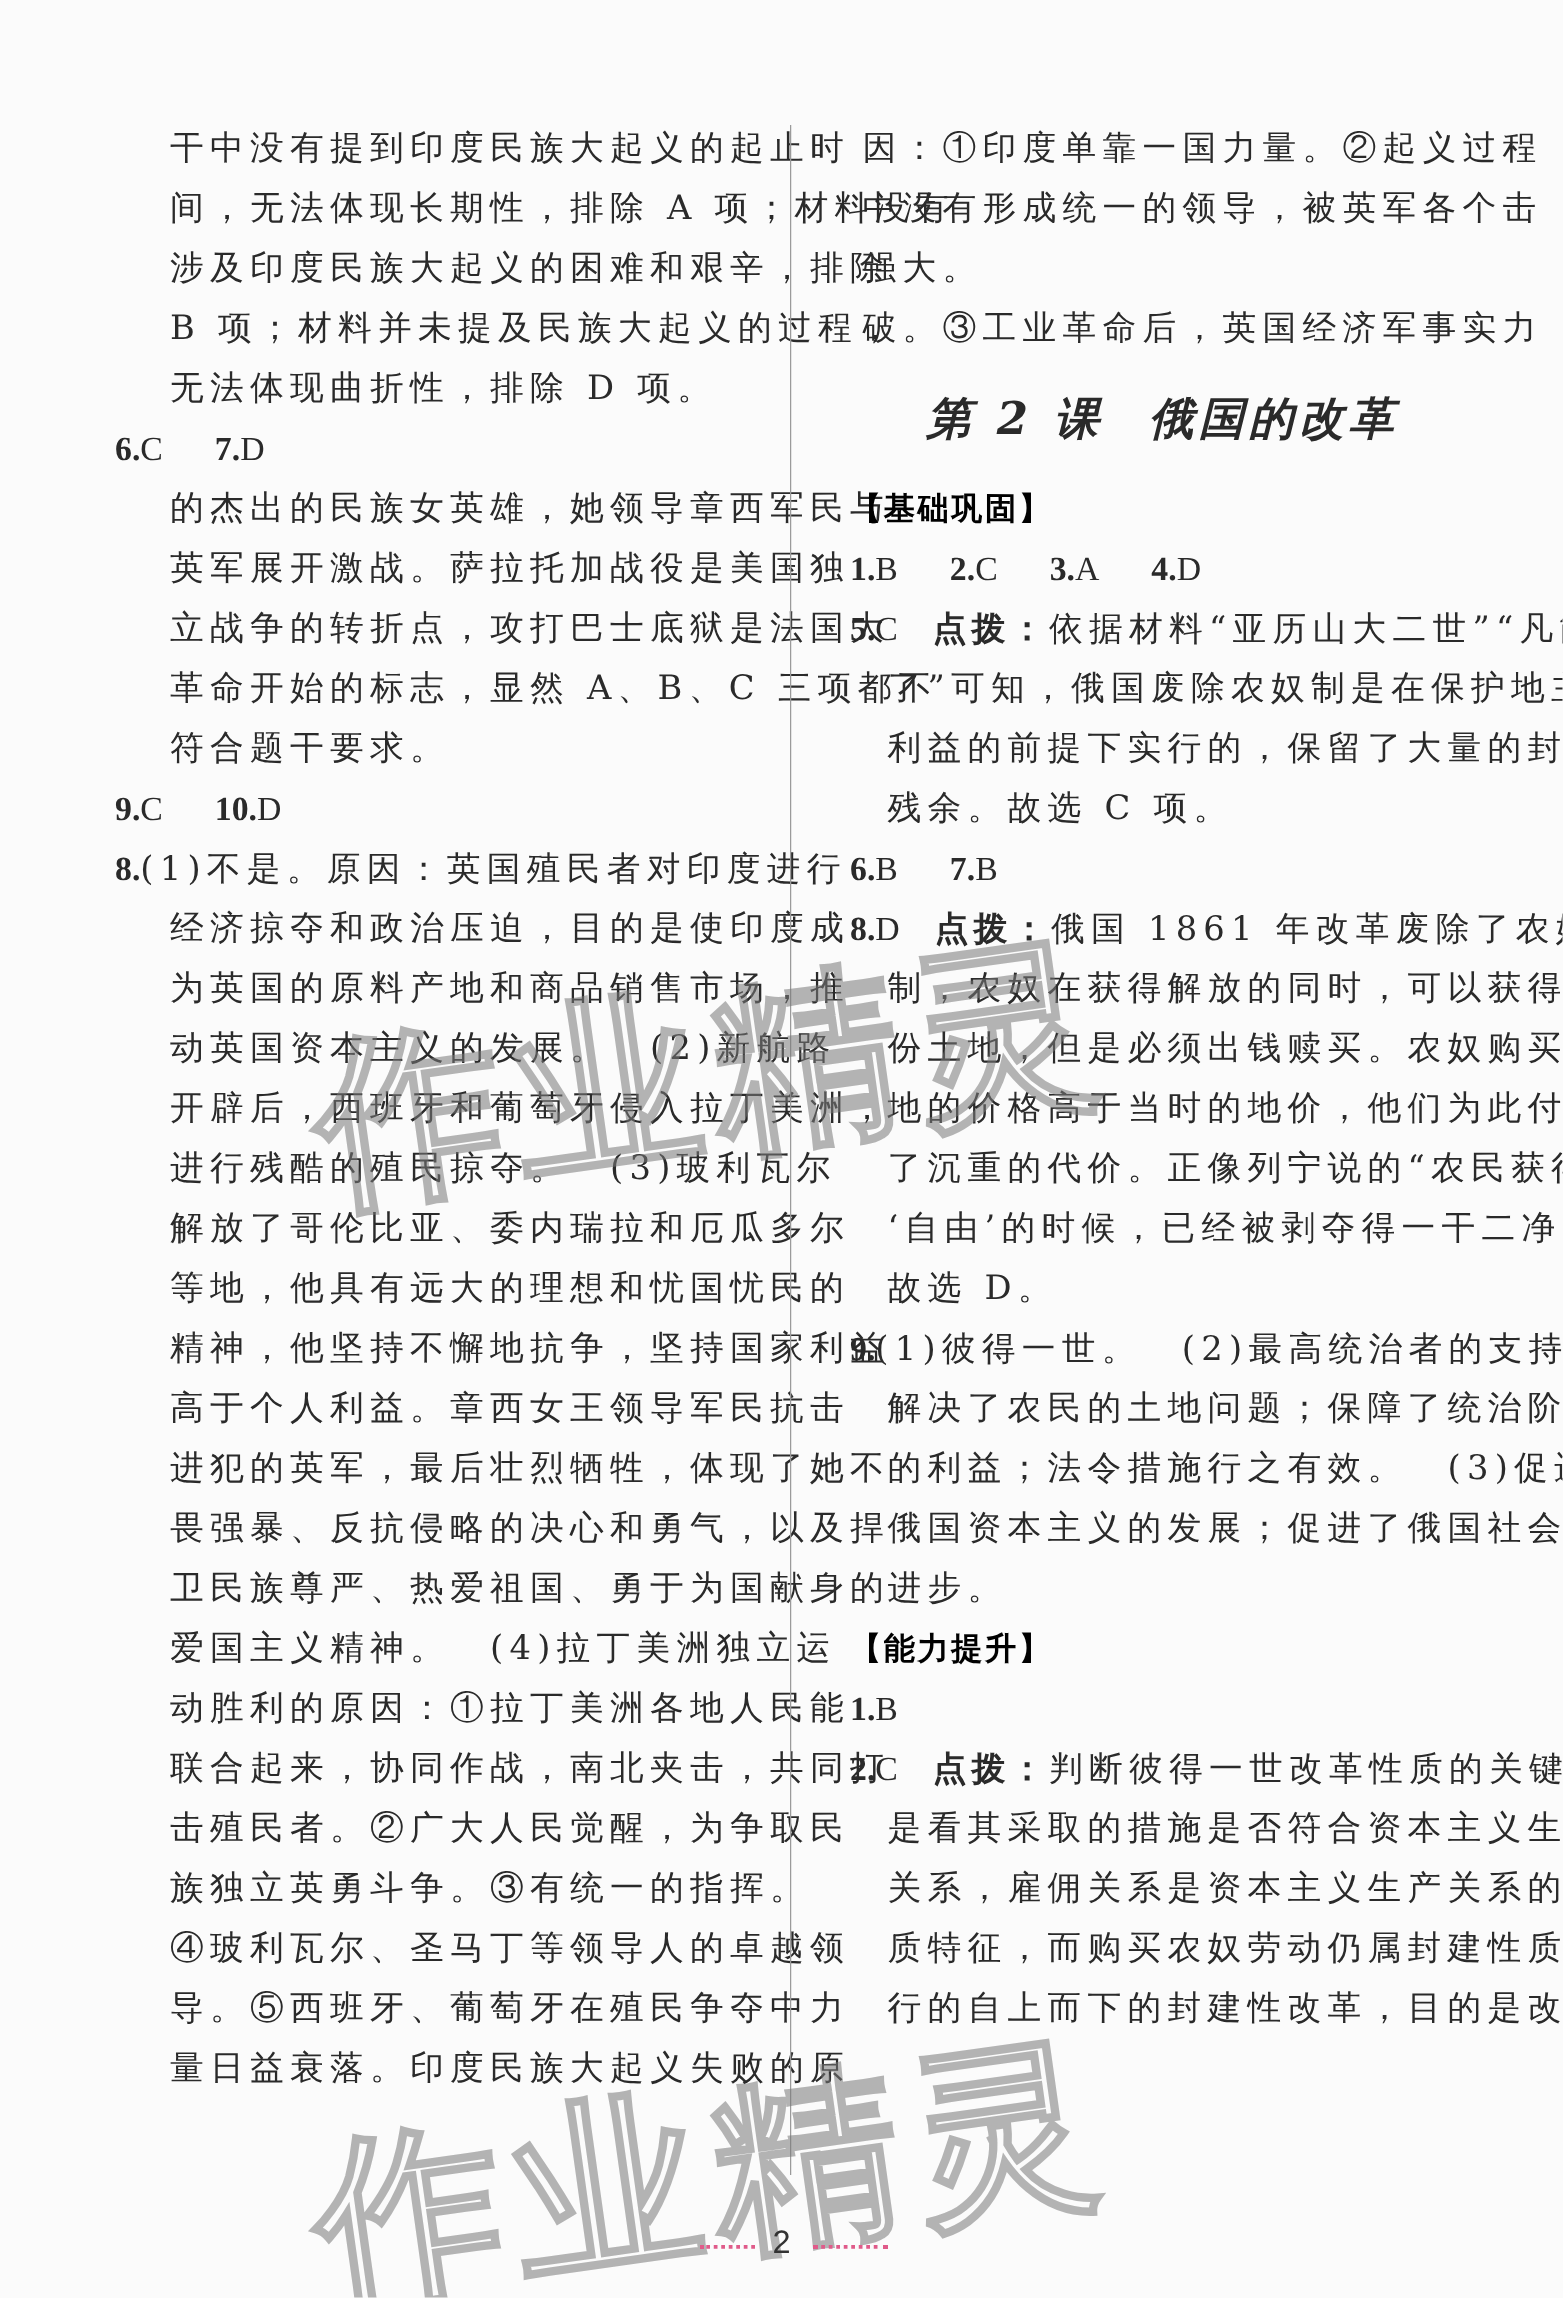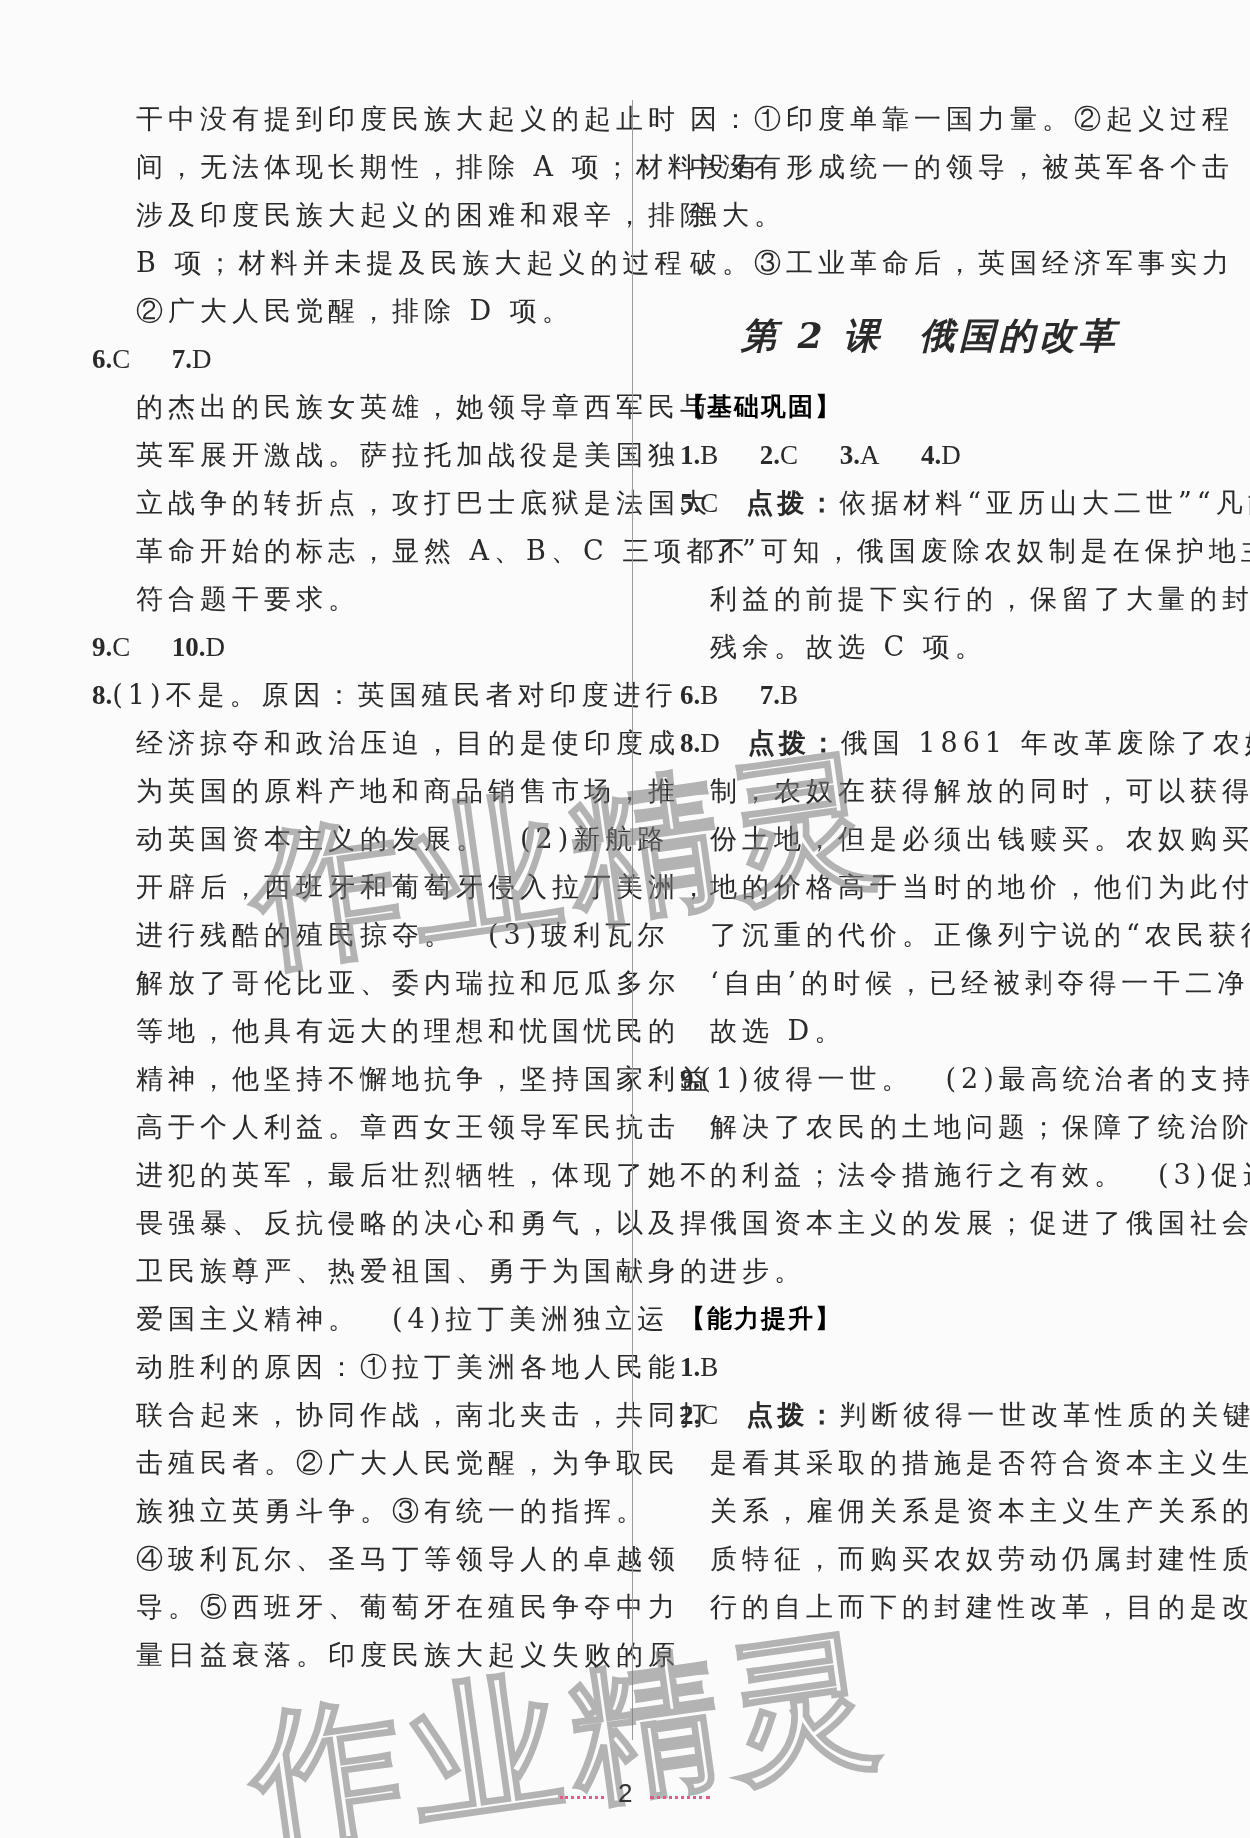--- a/index.html
+++ b/index.html
@@ -47,21 +47,21 @@
 <body>
 
 <div class="page">
 
   <div class="col col-left">
     <div class="indent">
       <div class="line">干中没有提到印度民族大起义的起止时</div>
       <div class="line">间，无法体现长期性，排除 A 项；材料没有</div>
       <div class="line">涉及印度民族大起义的困难和艰辛，排除</div>
       <div class="line">B 项；材料并未提及民族大起义的过程，</div>
-      <div class="line last">②广大人民觉醒，排除 D 项。</div>
+      <div class="line last">无法体现曲折性，排除 D 项。</div>
     </div>
 
     <div class="line last">
       <span class="num">6.</span><span class="ans">C</span>
       <span class="num">7.</span><span class="ans">D</span>
     </div>
 
     <div>
       <div class="indent">
         <div class="line">的杰出的民族女英雄，她领导章西军民与</div>

